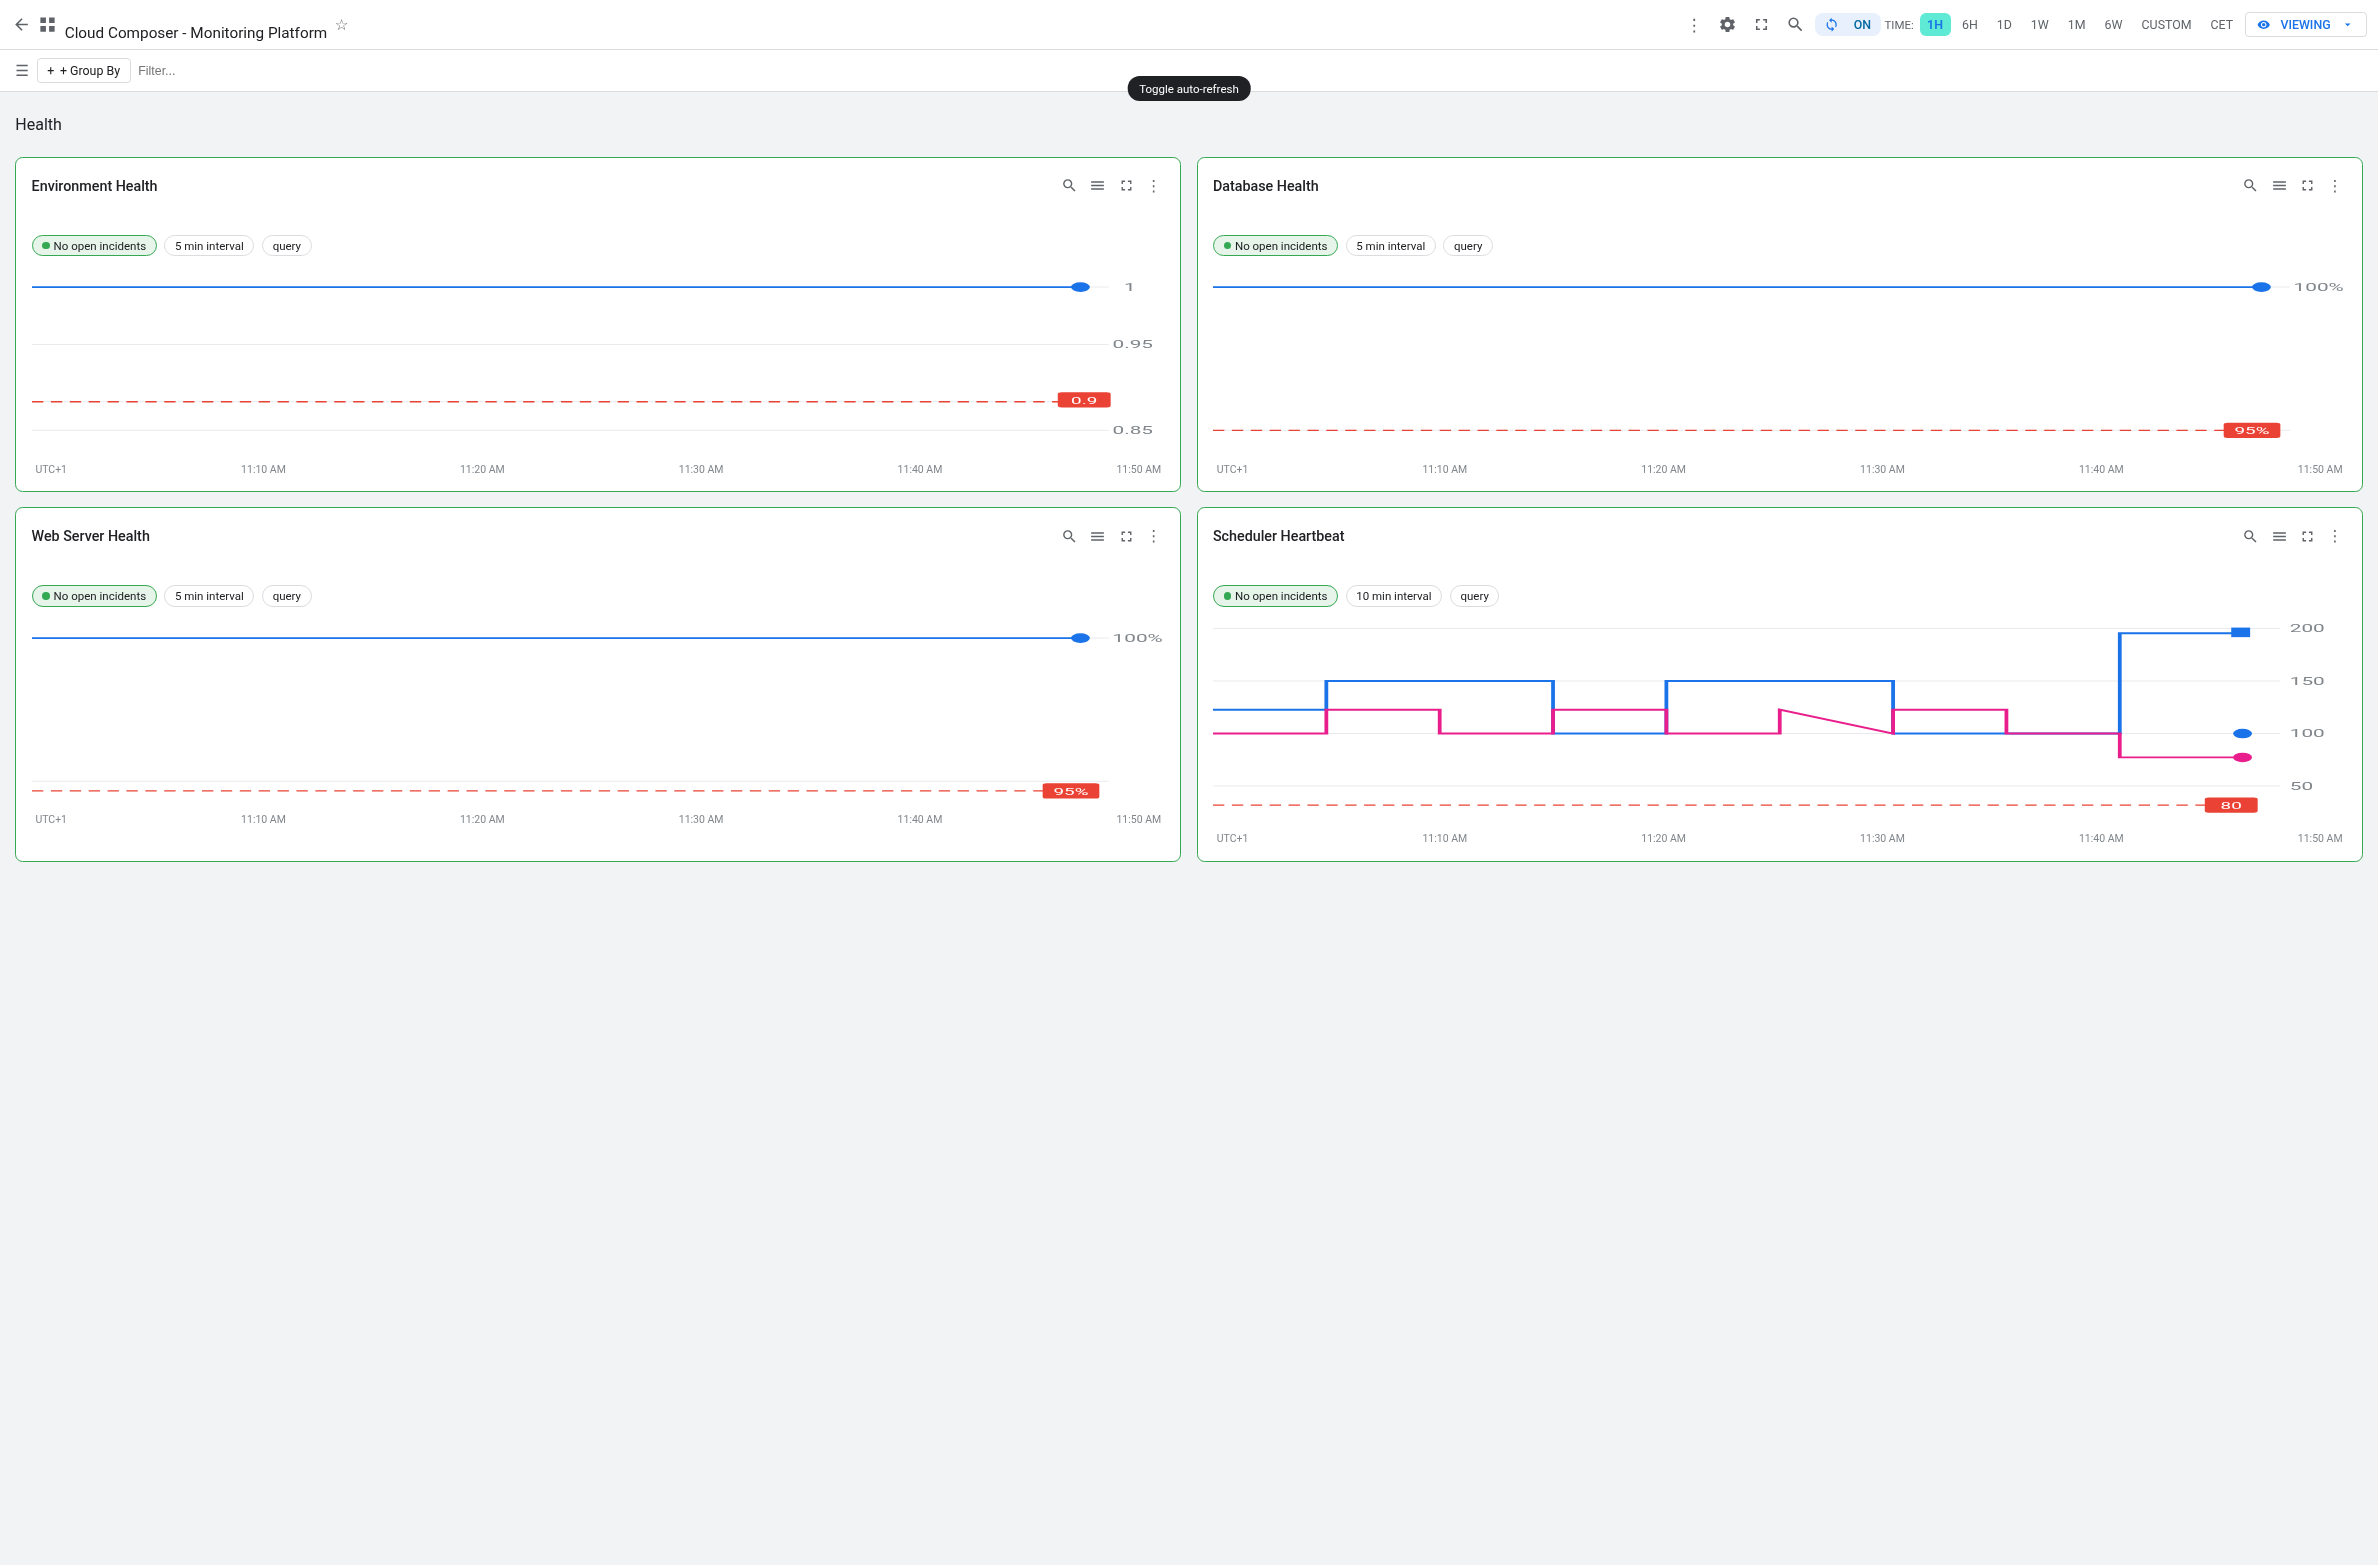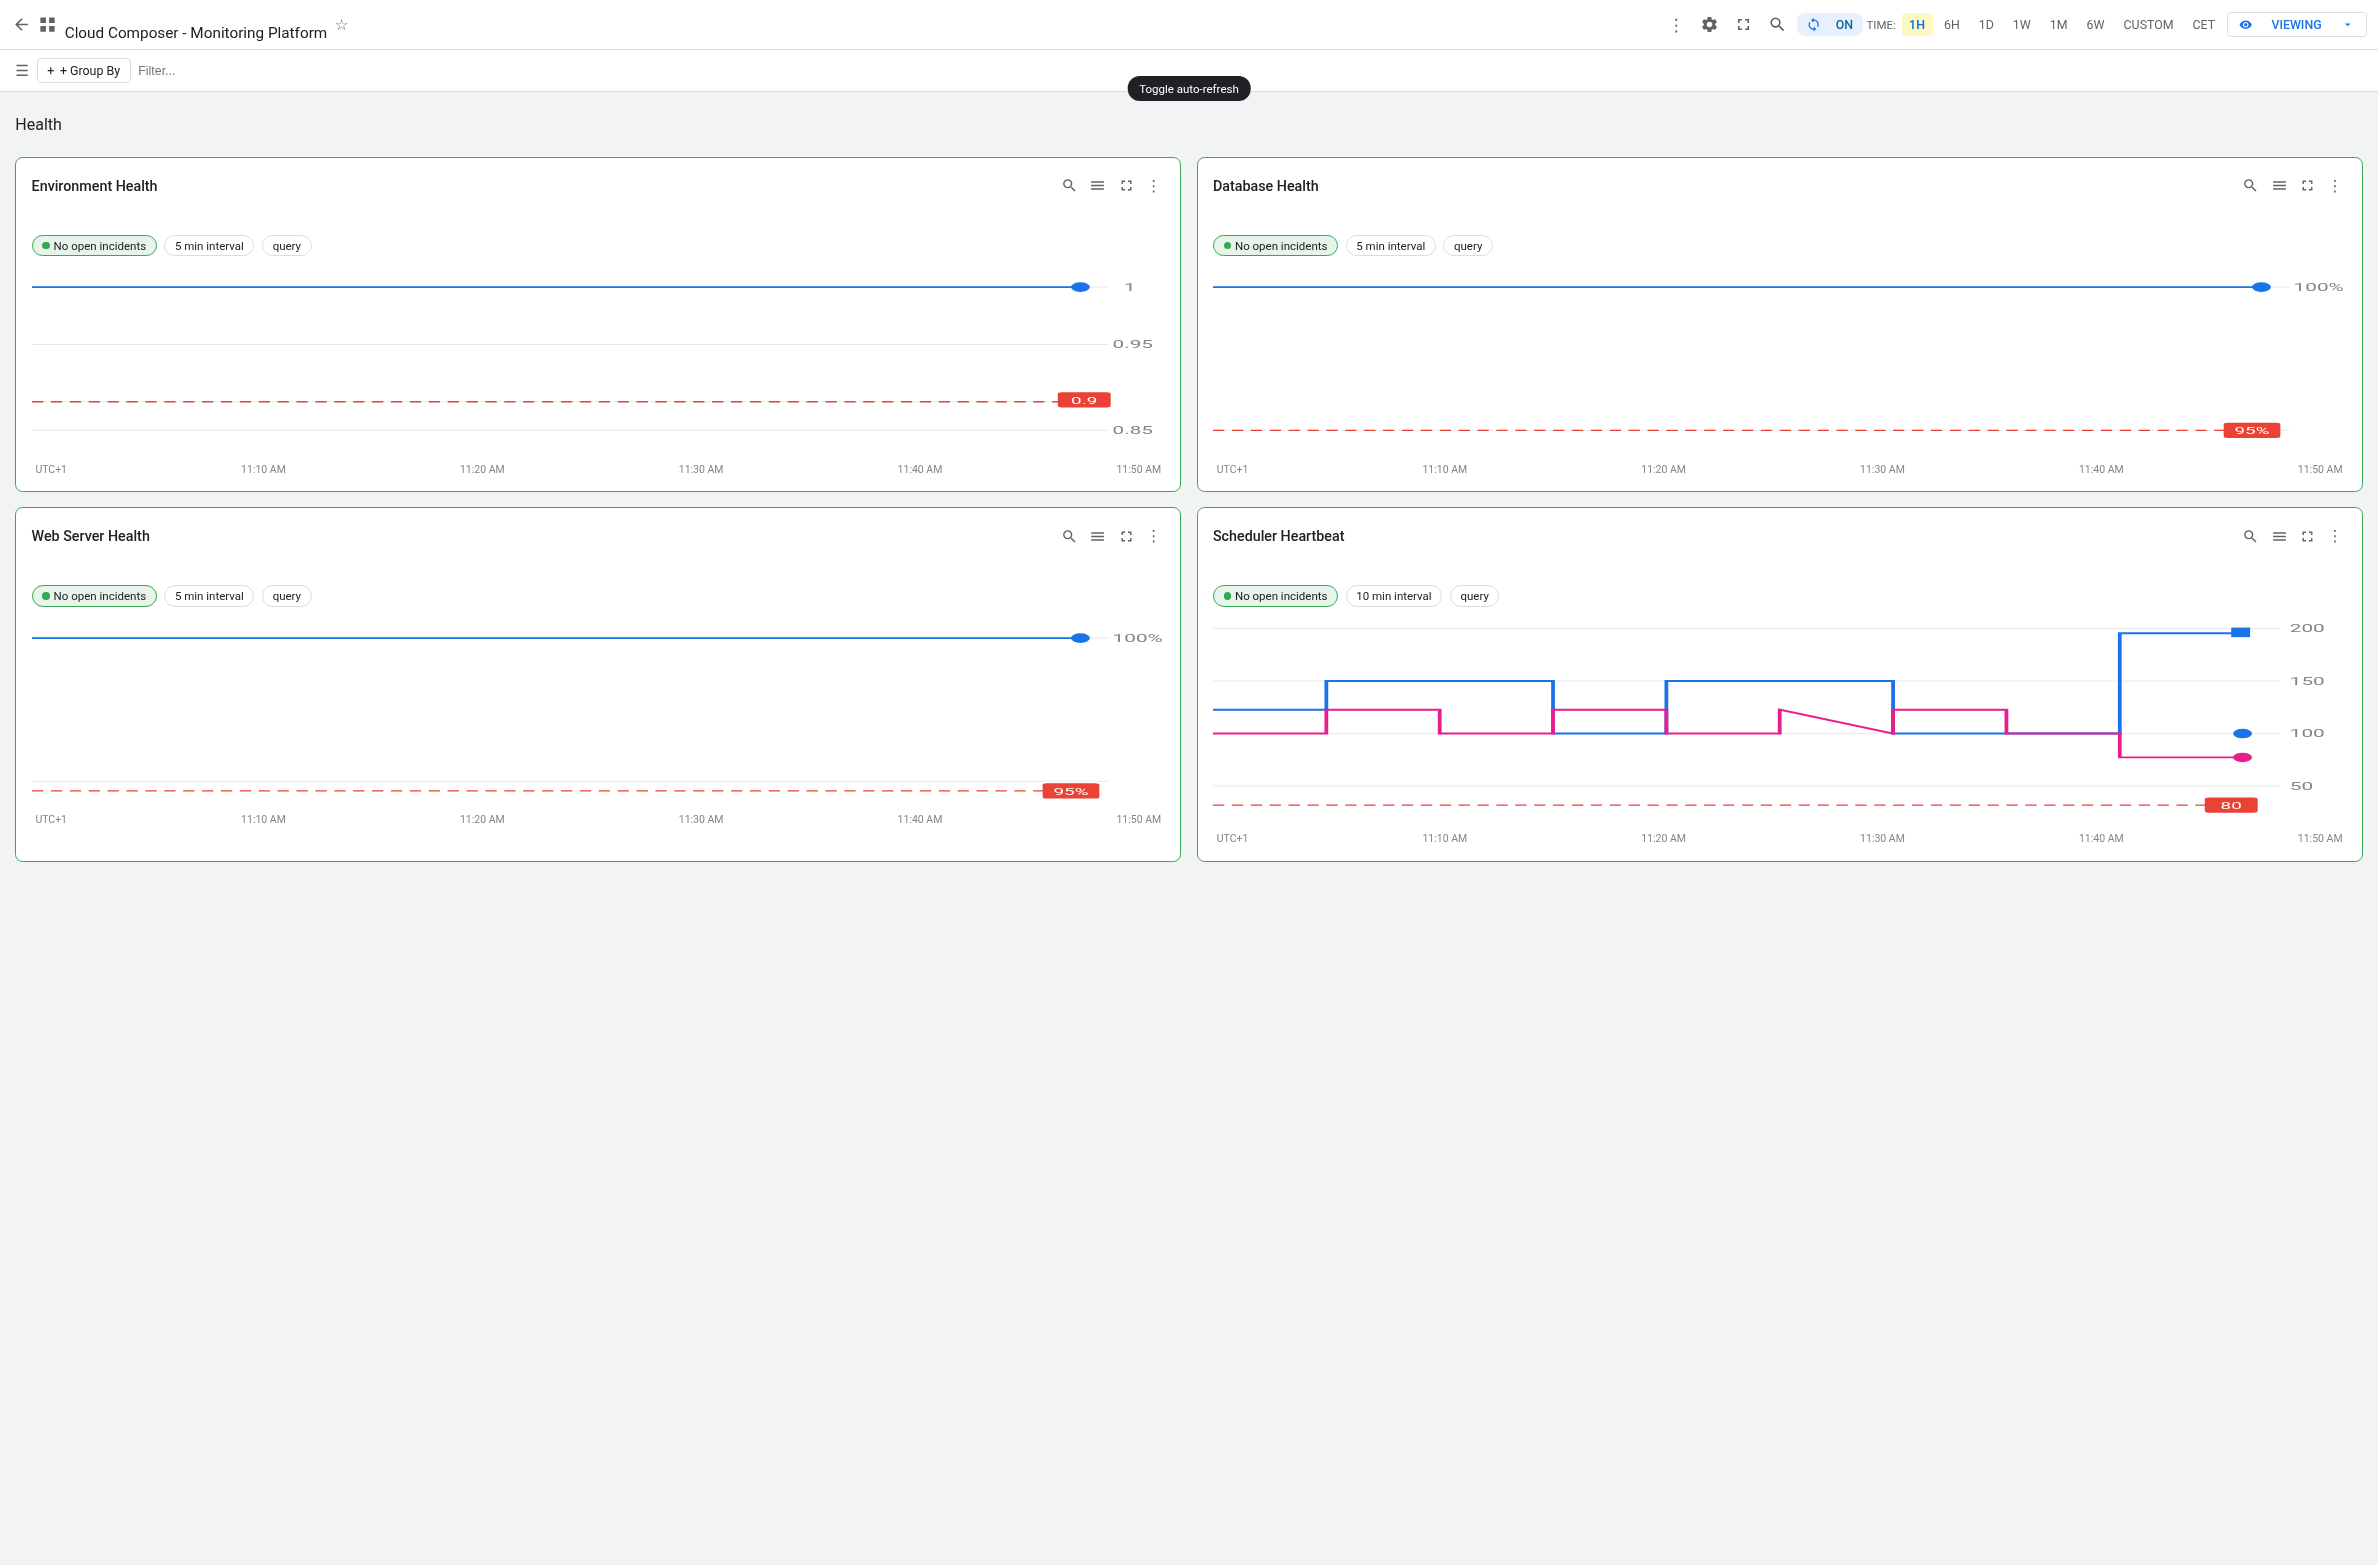--- a/index.html
+++ b/index.html
@@ -18,30 +18,30 @@
     .nav-title .star-icon { color: #5f6368; font-size: 15.3px; }
     .nav-actions { display: flex; align-items: center; gap: 3.8px; }
     .nav-icon-btn { color: #5f6368; cursor: pointer; padding: 5.7px; border-radius: 50%; display: flex; align-items: center; justify-content: center; font-size: 17px; }
 
     .time-section { display: flex; align-items: center; gap: 3.8px; }
     .time-label { font-size: 11.5px; color: #5f6368; font-weight: 400; margin-right: 1.9px; }
     .time-btn {
       padding: 3.8px 7.6px; border-radius: 3.8px; border: none; background: none;
       cursor: pointer; font-size: 12.4px; color: #5f6368; font-family: inherit;
     }
-    .time-btn.active { background: #fef9c3; color: #1a73e8; font-weight: 600; }
+    .time-btn.active { background: #5eead4; color: #1a73e8; font-weight: 600; border-radius: 6px; }
 
     .refresh-btn {
       display: flex; align-items: center; gap: 14px; padding: 3.8px 9.6px;
       border-radius: 8px; background: #e8f0fe; border: none; cursor: pointer;
       color: #0369a1; font-size: 12.4px; font-family: inherit; font-weight: 500;
     }
 
     .viewing-btn {
-      display: flex; align-items: center; gap: 19px; padding: 3.8px 11.5px;
+      display: flex; align-items: center; gap: 10px; padding: 3.8px 11.5px;
       border-radius: 3.8px; border: 1px solid #dadce0; background: #fff;
       cursor: pointer; font-size: 12.4px; font-family: inherit; color: #1a73e8; font-weight: 500;
     }
 
     
     .tooltip-bar {
       display: flex; align-items: center; background: #fff;
       border-bottom: 1px solid #dadce0; padding: 5.7px 15.3px; gap: 7.6px; height: 42px;
     }
     .hamburger { font-size: 15.3px; color: #5f6368; cursor: pointer; }

